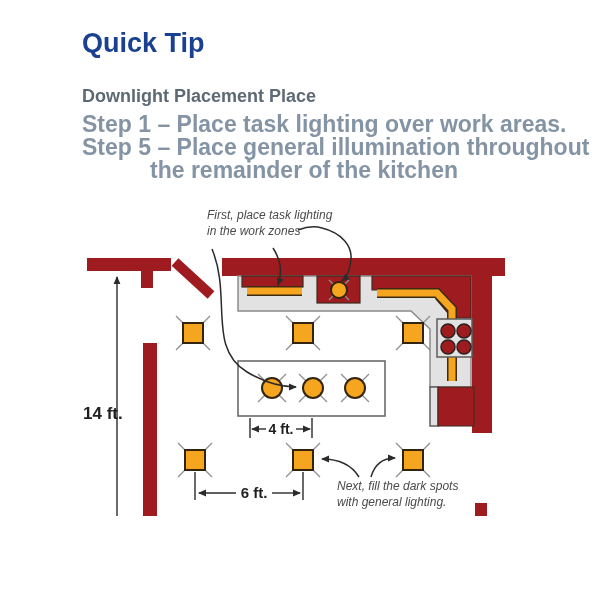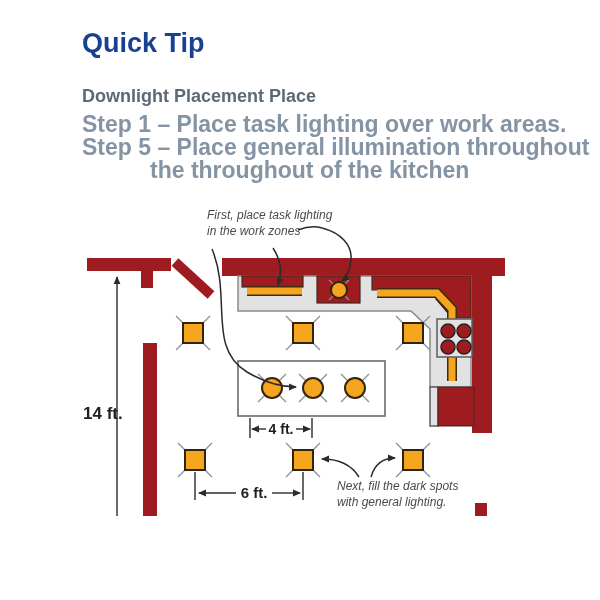--- a/index.html
+++ b/index.html
@@ -41,21 +41,21 @@
 </style>
 </head>
 <body>
 
 <div class="page">
 
   <h1 class="title">Quick Tip</h1>
   <h2 class="subtitle">Downlight Placement Place</h2>
   <p class="step step1">Step 1 – Place task lighting over work areas.</p>
   <p class="step step2a">Step 5 – Place general illumination throughout</p>
-  <p class="step step2b">the throughout of the kitchen</p>
+  <p class="step step2b">the remainder of the kitchen</p>
 
   <svg class="plan" width="600" height="600" viewBox="0 0 600 600">
     <defs>
       <marker id="ah" viewBox="0 0 8 8" markerWidth="8" markerHeight="8" refX="7" refY="4" orient="auto-start-reverse" markerUnits="userSpaceOnUse">
         <path d="M0,0.6 L8,4 L0,7.4 Z" fill="#2B2B2B"></path>
       </marker>
     </defs>
 
     <g class="wall">
       <rect x="87" y="258" width="84" height="13"></rect>

